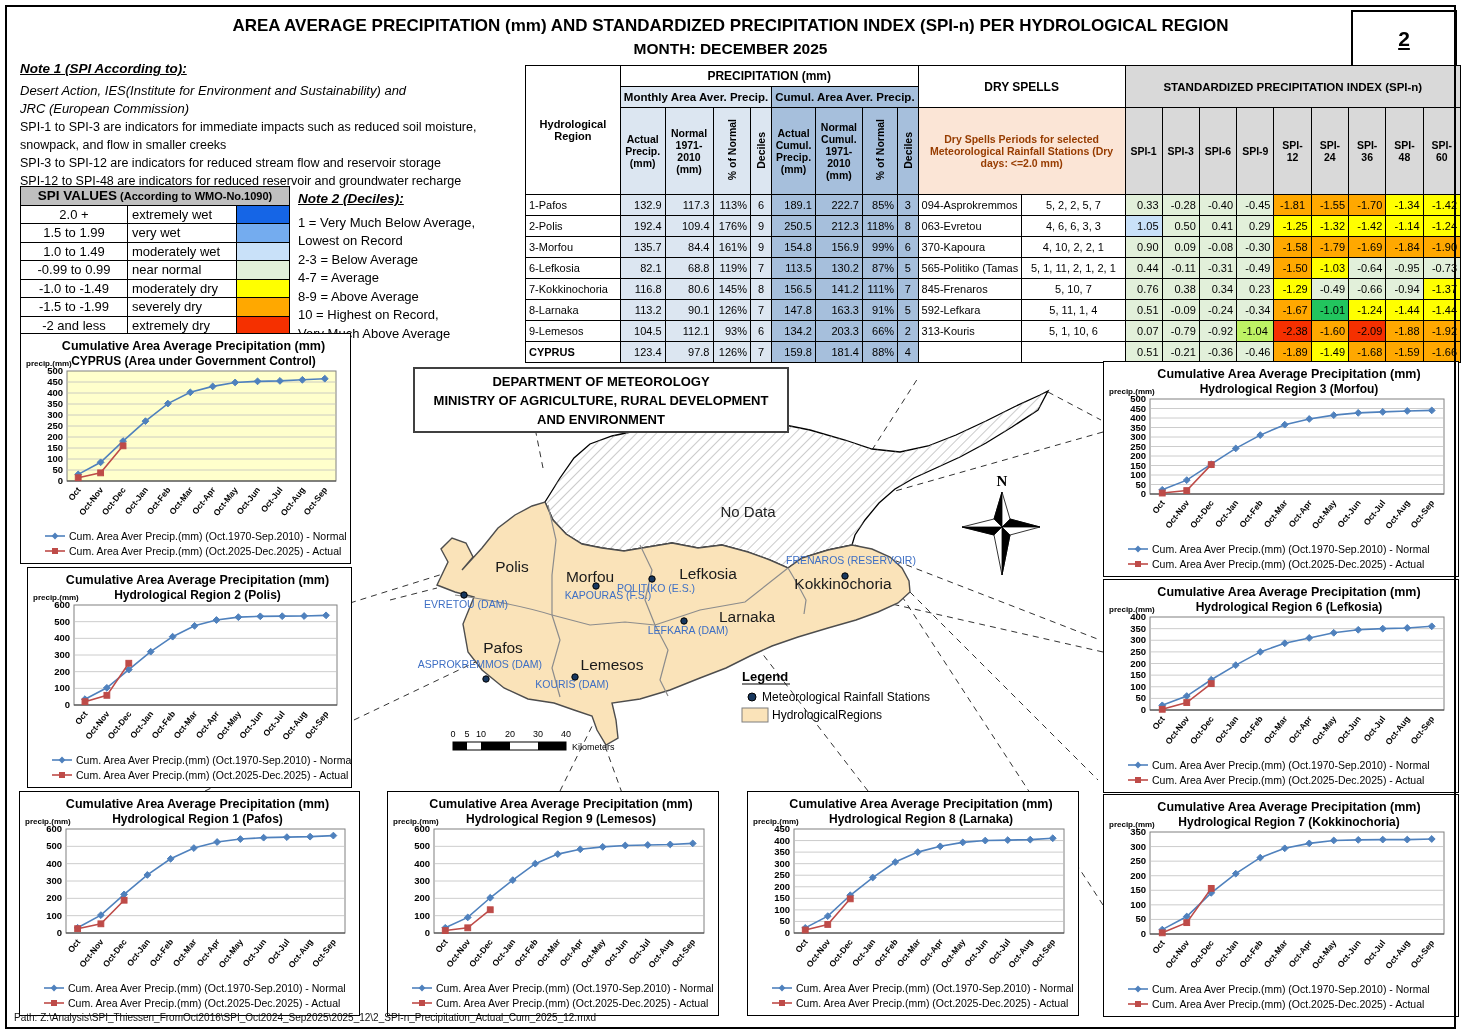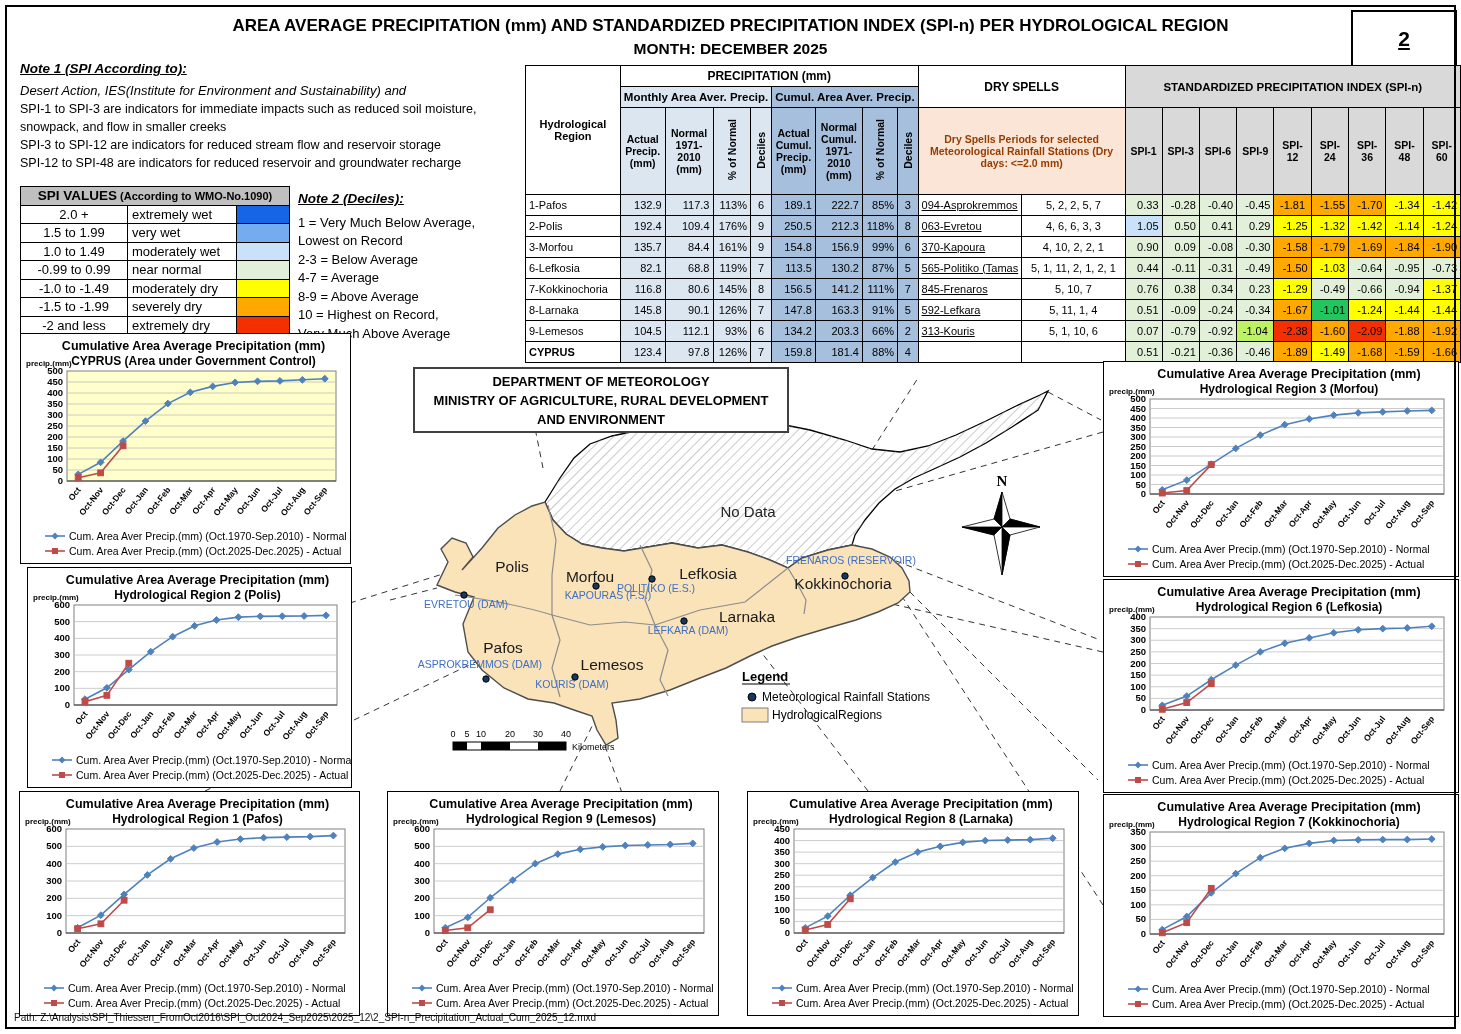--- a/index.html
+++ b/index.html
@@ -41,21 +41,21 @@
   .mt tbody tr{height:21px;}
   .m{background:#DCE6F1;margin-top:16px;}
   .c{background:#A6BFDC;}
   .gray{background:#D9D9D9;}
   .num{text-align:right;}
   .ctr{text-align:center;}
   .b{font-weight:bold;}
   .rot span{writing-mode:vertical-rl;transform:rotate(180deg);display:inline-block;
             font-size:10.5px;font-weight:bold;}
   .dryd{background:#FBE5D6;color:#973C00;font-weight:bold;white-space:normal;text-align:center;}
-  .st{text-align:left;font-size:10.5px;text-decoration:underline;}
+  .st{text-align:left;font-size:10.5px;}
   .spiv{text-align:right;font-size:10.5px;}
   
   .dept{left:413px;top:367px;width:372px;height:62px;border:2px solid #404040;background:#fff;
         display:flex;flex-direction:column;align-items:center;justify-content:center;
         font-size:13px;font-weight:bold;line-height:19px;text-align:center;}
   
   .chart{position:absolute;border:1.5px solid #000;background:#fff;z-index:2;}
   #chart-cyprus{left:20px;top:333px;width:329px;height:229px;}
   #chart-polis{left:27px;top:567px;width:323px;height:219px;}
   #chart-pafos{left:19px;top:791px;width:339px;height:223px;}
@@ -194,20 +194,21 @@
     </g>
   </svg>
 
   <div class="abs title1 z2">AREA AVERAGE PRECIPITATION (mm) AND STANDARDIZED PRECIPITATION INDEX (SPI-n) PER HYDROLOGICAL REGION</div>
   <div class="abs title2 z2">MONTH: DECEMBER 2025</div>
   <div class="abs pageno z2">2</div>
 
   <div class="abs note1 z2">
     <div class="n1h">Note 1 (SPI According to):</div>
     <div class="n1a">Desert Action, IES(Institute for Environment and Sustainability) and</div>
+    <div class="n1a">JRC (European Commission)</div>
     <div>SPI-1 to SPI-3 are indicators for immediate impacts such as reduced soil moisture,</div>
     <div>snowpack, and flow in smaller creeks</div>
     <div>SPI-3 to SPI-12 are indicators for reduced stream flow and reservoir storage</div>
     <div>SPI-12 to SPI-48 are indicators for reduced reservoir and groundwater recharge</div>
   </div>
 
   <table class="abs spitab z2">
     <thead>
       <tr>
           <th class="hd" colspan="3"><b>SPI VALUES</b> <span>(According to WMO-No.1090)</span></th>
@@ -425,21 +426,21 @@
             <td class="spiv" style="background: rgb(226, 240, 218);">0.34</td>
             <td class="spiv" style="background: rgb(226, 240, 218);">0.23</td>
             <td class="spiv" style="background: rgb(255, 255, 0);">-1.29</td>
             <td class="spiv" style="background: rgb(226, 240, 218);">-0.49</td>
             <td class="spiv" style="background: rgb(226, 240, 218);">-0.66</td>
             <td class="spiv" style="background: rgb(226, 240, 218);">-0.94</td>
             <td class="spiv" style="background: rgb(255, 255, 0);">-1.37</td>
           </tr>
           <tr>
             <td class="">8-Larnaka</td>
-            <td class="num m">145.8</td>
+            <td class="num m">113.2</td>
             <td class="num m">90.1</td>
             <td class="num m">126%</td>
             <td class="ctr m">7</td>
             <td class="num c">147.8</td>
             <td class="num c">163.3</td>
             <td class="num c">91%</td>
             <td class="ctr c">5</td>
             <td class="st">592-Lefkara</td>
             <td class="ctr">5, 11, 1, 4</td>
             <td class="spiv" style="background: rgb(226, 240, 218);">0.51</td>

